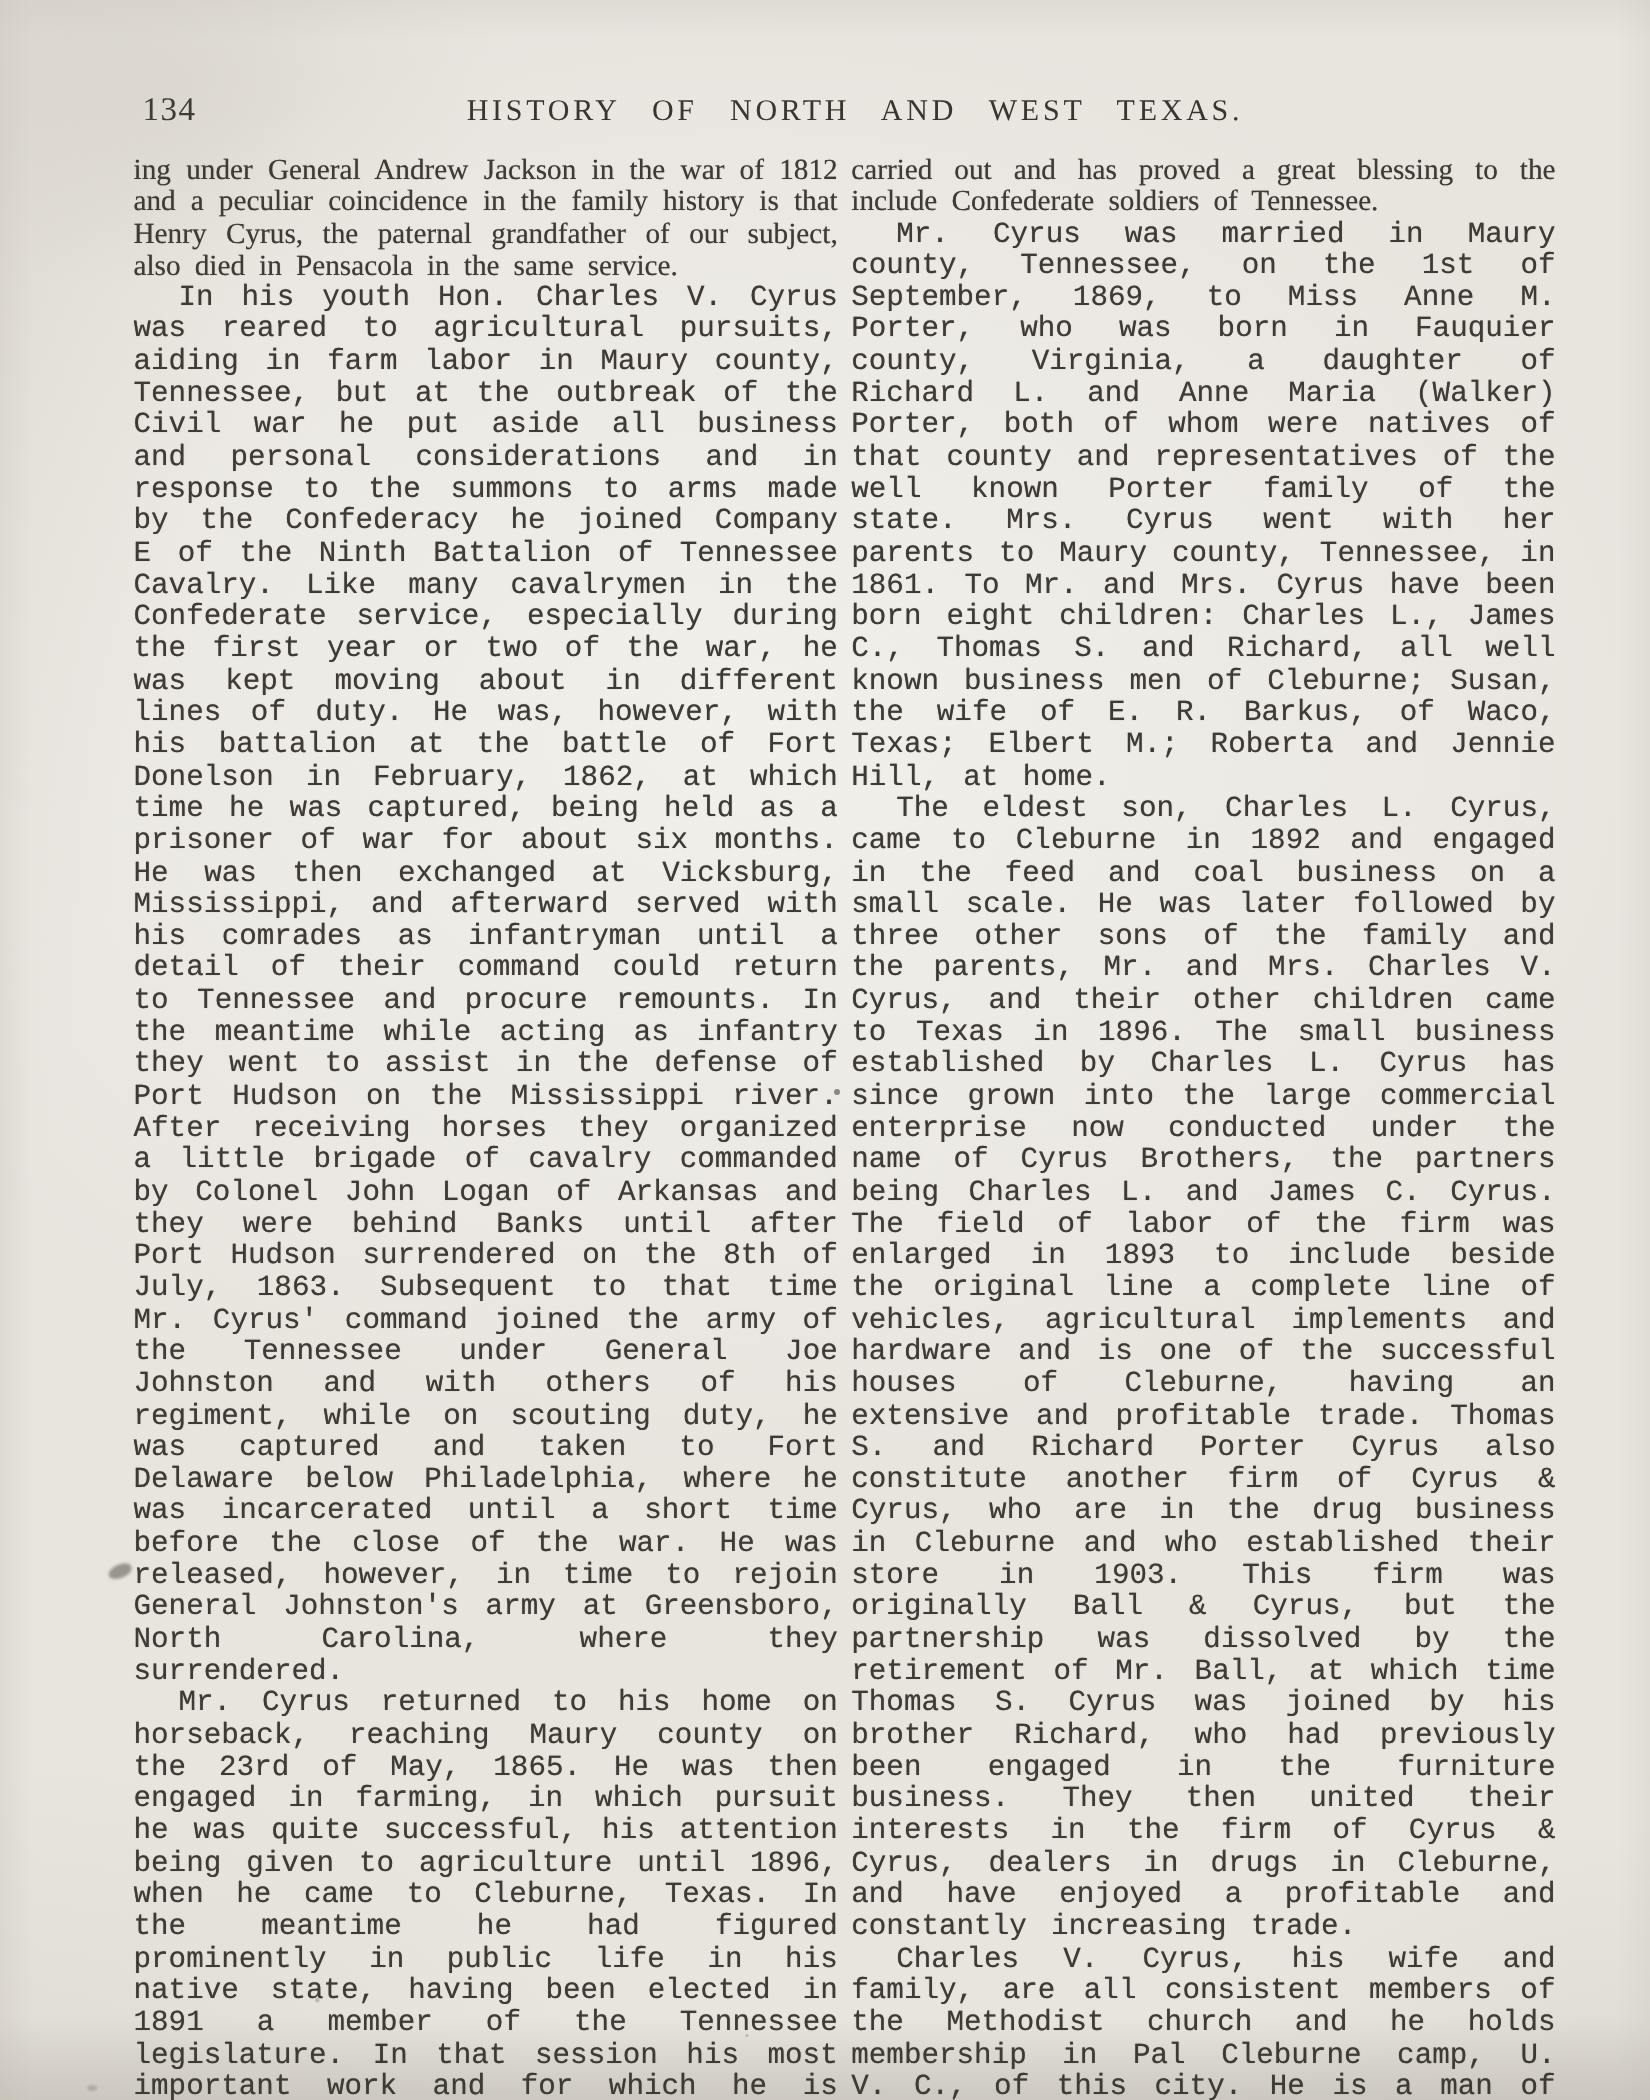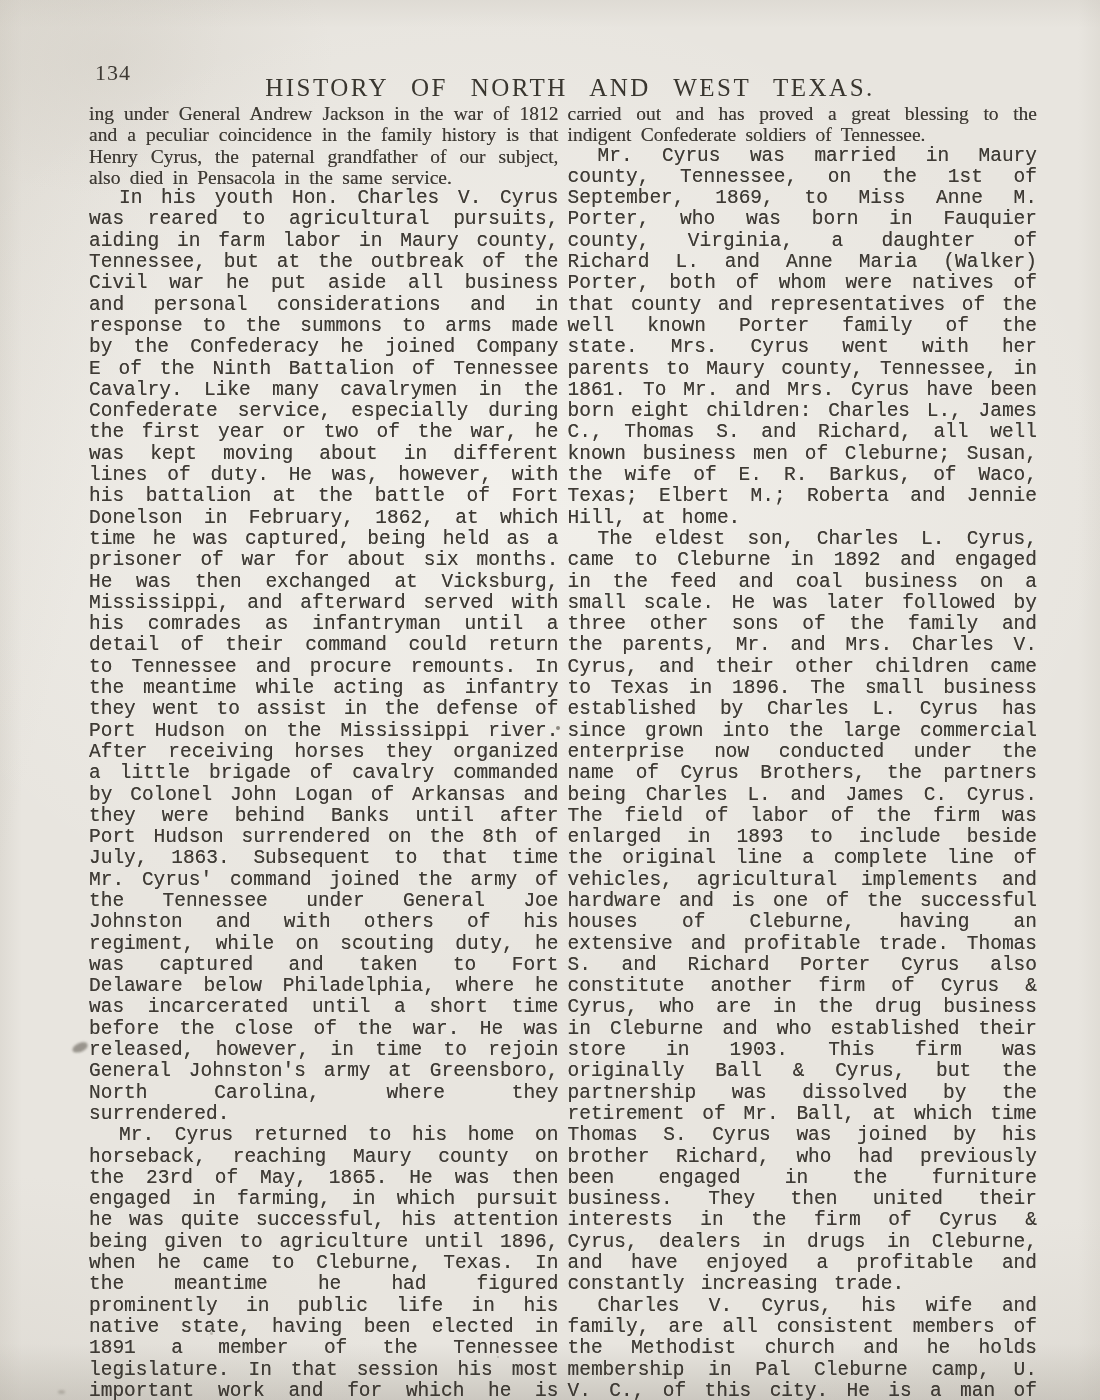--- a/index.html
+++ b/index.html
@@ -30,23 +30,23 @@
     left: 95px;
     top: 60px;
     font-size: 22px;
     letter-spacing: 1px;
   }
   .running-title {
     position: absolute;
     left: 40px;
     right: 0;
     top: 58px;
-    margin: 16px;
+    margin: 5px;
     text-align: center;
-    font-size: 25px;
+    font-size: 20px;
     font-weight: 400;
     letter-spacing: 2.5px;
     word-spacing: 14px;
     color: #39362f;
   }
   .columns {
     position: absolute;
     top: 103px;
     left: 89px;
     right: 63px;
@@ -101,21 +101,21 @@
   <span class="page-number">134</span>
   <h1 class="running-title">HISTORY OF NORTH AND WEST TEXAS.</h1>
 
   <div class="columns">
     <div class="col">
         <p class="para">ing under General Andrew Jackson in the war of 1812 and a peculiar coincidence in the family history is that Henry Cyrus, the paternal grandfather of our subject, also died in Pensacola in the same service.</p>
         <p class="para indent">In his youth Hon. Charles V. Cyrus was reared to agricultural pursuits, aiding in farm labor in Maury county, Tennessee, but at the outbreak of the Civil war he put aside all business and personal considerations and in response to the summons to arms made by the Confederacy he joined Company E of the Ninth Battalion of Tennessee Cavalry. Like many cavalrymen in the Confederate service, especially during the first year or two of the war, he was kept moving about in different lines of duty. He was, however, with his battalion at the battle of Fort Donelson in February, 1862, at which time he was captured, being held as a prisoner of war for about six months. He was then exchanged at Vicksburg, Mississippi, and afterward served with his comrades as infantryman until a detail of their command could return to Tennessee and procure remounts. In the meantime while acting as infantry they went to assist in the defense of Port Hudson on the Mississippi river. After receiving horses they organized a little brigade of cavalry commanded by Colonel John Logan of Arkansas and they were behind Banks until after Port Hudson surrendered on the 8th of July, 1863. Subsequent to that time Mr. Cyrus' command joined the army of the Tennessee under General Joe Johnston and with others of his regiment, while on scouting duty, he was captured and taken to Fort Delaware below Philadelphia, where he was incarcerated until a short time before the close of the war. He was released, however, in time to rejoin General Johnston's army at Greensboro, North Carolina, where they surrendered.</p>
         <p class="para indent">Mr. Cyrus returned to his home on horseback, reaching Maury county on the 23rd of May, 1865. He was then engaged in farming, in which pursuit he was quite successful, his attention being given to agriculture until 1896, when he came to Cleburne, Texas. In the meantime he had figured prominently in public life in his native state, having been elected in 1891 a member of the Tennessee legislature. In that session his most important work and for which he is given the greatest credit was in furthering the legislation providing for the establishment of a state home for old soldiers at the Hermitage, once the residence of General Andrew Jackson. This plan was successfully</p>
       </div>
     <div class="col">
-        <p class="para">carried out and has proved a great blessing to the indigent Confederate soldiers of Tennessee.</p>
+        <p class="para">carried out and has proved a great blessing to the include Confederate soldiers of Tennessee.</p>
         <p class="para indent">Mr. Cyrus was married in Maury county, Tennessee, on the 1st of September, 1869, to Miss Anne M. Porter, who was born in Fauquier county, Virginia, a daughter of Richard L. and Anne Maria (Walker) Porter, both of whom were natives of that county and representatives of the well known Porter family of the state. Mrs. Cyrus went with her parents to Maury county, Tennessee, in 1861. To Mr. and Mrs. Cyrus have been born eight children: Charles L., James C., Thomas S. and Richard, all well known business men of Cleburne; Susan, the wife of E. R. Barkus, of Waco, Texas; Elbert M.; Roberta and Jennie Hill, at home.</p>
         <p class="para indent">The eldest son, Charles L. Cyrus, came to Cleburne in 1892 and engaged in the feed and coal business on a small scale. He was later followed by three other sons of the family and the parents, Mr. and Mrs. Charles V. Cyrus, and their other children came to Texas in 1896. The small business established by Charles L. Cyrus has since grown into the large commercial enterprise now conducted under the name of Cyrus Brothers, the partners being Charles L. and James C. Cyrus. The field of labor of the firm was enlarged in 1893 to include beside the original line a complete line of vehicles, agricultural implements and hardware and is one of the successful houses of Cleburne, having an extensive and profitable trade. Thomas S. and Richard Porter Cyrus also constitute another firm of Cyrus &amp; Cyrus, who are in the drug business in Cleburne and who established their store in 1903. This firm was originally Ball &amp; Cyrus, but the partnership was dissolved by the retirement of Mr. Ball, at which time Thomas S. Cyrus was joined by his brother Richard, who had previously been engaged in the furniture business. They then united their interests in the firm of Cyrus &amp; Cyrus, dealers in drugs in Cleburne, and have enjoyed a profitable and constantly increasing trade.</p>
         <p class="para indent">Charles V. Cyrus, his wife and family, are all consistent members of the Methodist church and he holds membership in Pal Cleburne camp, U. V. C., of this city. He is a man of strong purpose, unfaltering in support of his honest convictions, reliable in business, faithful in friendship and his strong and salient characteristics are those which have gained for him warm regard and which in every land and clime command respect and confidence.</p>
       </div>
   </div>
 
   <div class="ink-smudge"></div>
   <div class="ink-dot"></div>
   <div class="paper-speck s1"></div>
   <div class="paper-speck s2"></div>

